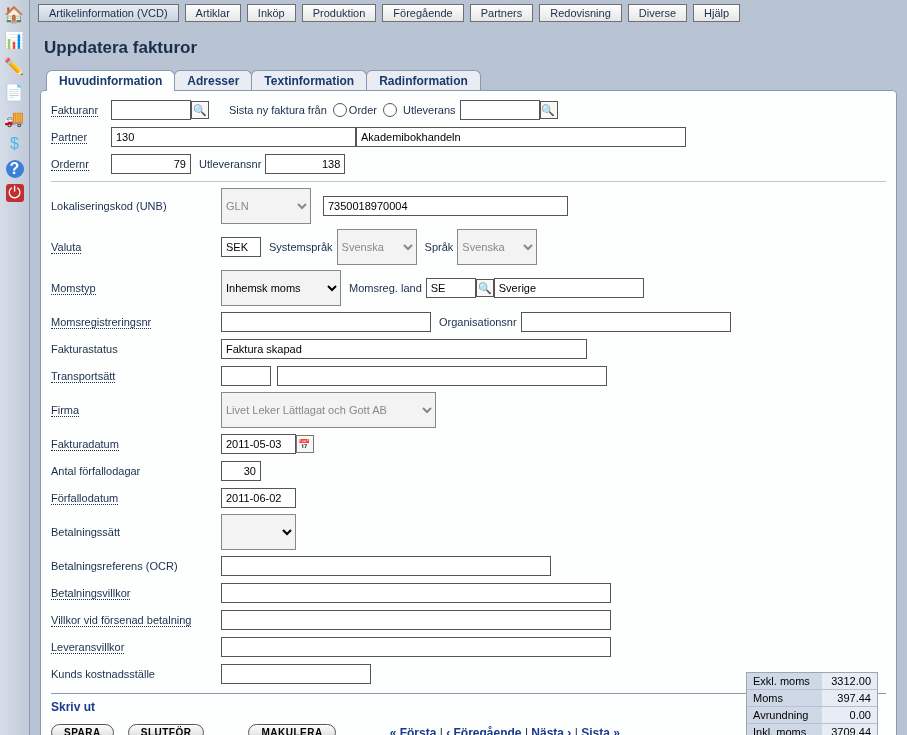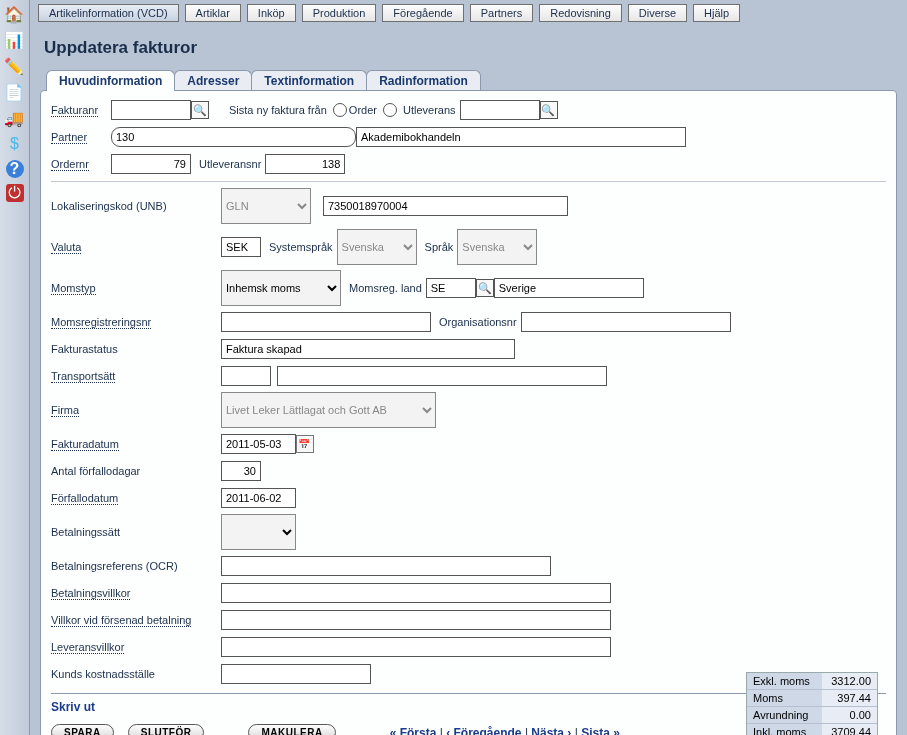--- a/index.html
+++ b/index.html
@@ -99,21 +99,21 @@
               </span>
             <span class="inline-lbl" style="margin-left:4px">Utleverans</span>
             <input type="text" class="txt ro" style="width: 80px;" value="">
             <span class="lookup">🔍</span>
           </div>
         </div>
 
         <div class="row">
           <span class="lblw"><span class="lbl u">Partner</span></span>
           <div style="margin-left:-110px; display:flex;">
-            <input type="text" class="txt ro" style="width: 245px; border-radius: 9px;" value="130">
+            <input type="text" class="txt ro" style="width: 245px;" value="130">
             <input type="text" class="txt ro" style="width: 330px;" value="Akademibokhandeln">
           </div>
         </div>
 
         <div class="row">
           <span class="lblw"><span class="lbl u">Ordernr</span></span>
           <div style="margin-left:-110px; display:flex; align-items:center;">
             <input type="text" class="txt ro" style="width: 80px; text-align: right;" value="79">
             <span class="inline-lbl">Utleveransnr</span>
             <input type="text" class="txt ro" style="width: 80px; text-align: right;" value="138">
@@ -149,21 +149,21 @@
 
         <div class="row">
           <span class="lblw"><span class="lbl u">Momsregistreringsnr</span></span>
           <input type="text" class="txt" style="width: 210px;" value="">
           <span class="inline-lbl">Organisationsnr</span>
           <input type="text" class="txt ro" style="width: 210px;" value="">
         </div>
 
         <div class="row">
           <span class="lbl">Fakturastatus</span>
-          <input type="text" class="txt ro" style="width: 294px;" value="Faktura skapad">
+          <input type="text" class="txt ro" style="width: 366px;" value="Faktura skapad">
         </div>
 
         <div class="row">
           <span class="lblw"><span class="lbl u">Transportsätt</span></span>
           <input type="text" class="txt ro" style="width: 50px;" value="">
           <span style="width:6px"></span>
           <input type="text" class="txt ro" style="width: 330px;" value="">
         </div>
 
         <div class="row">

